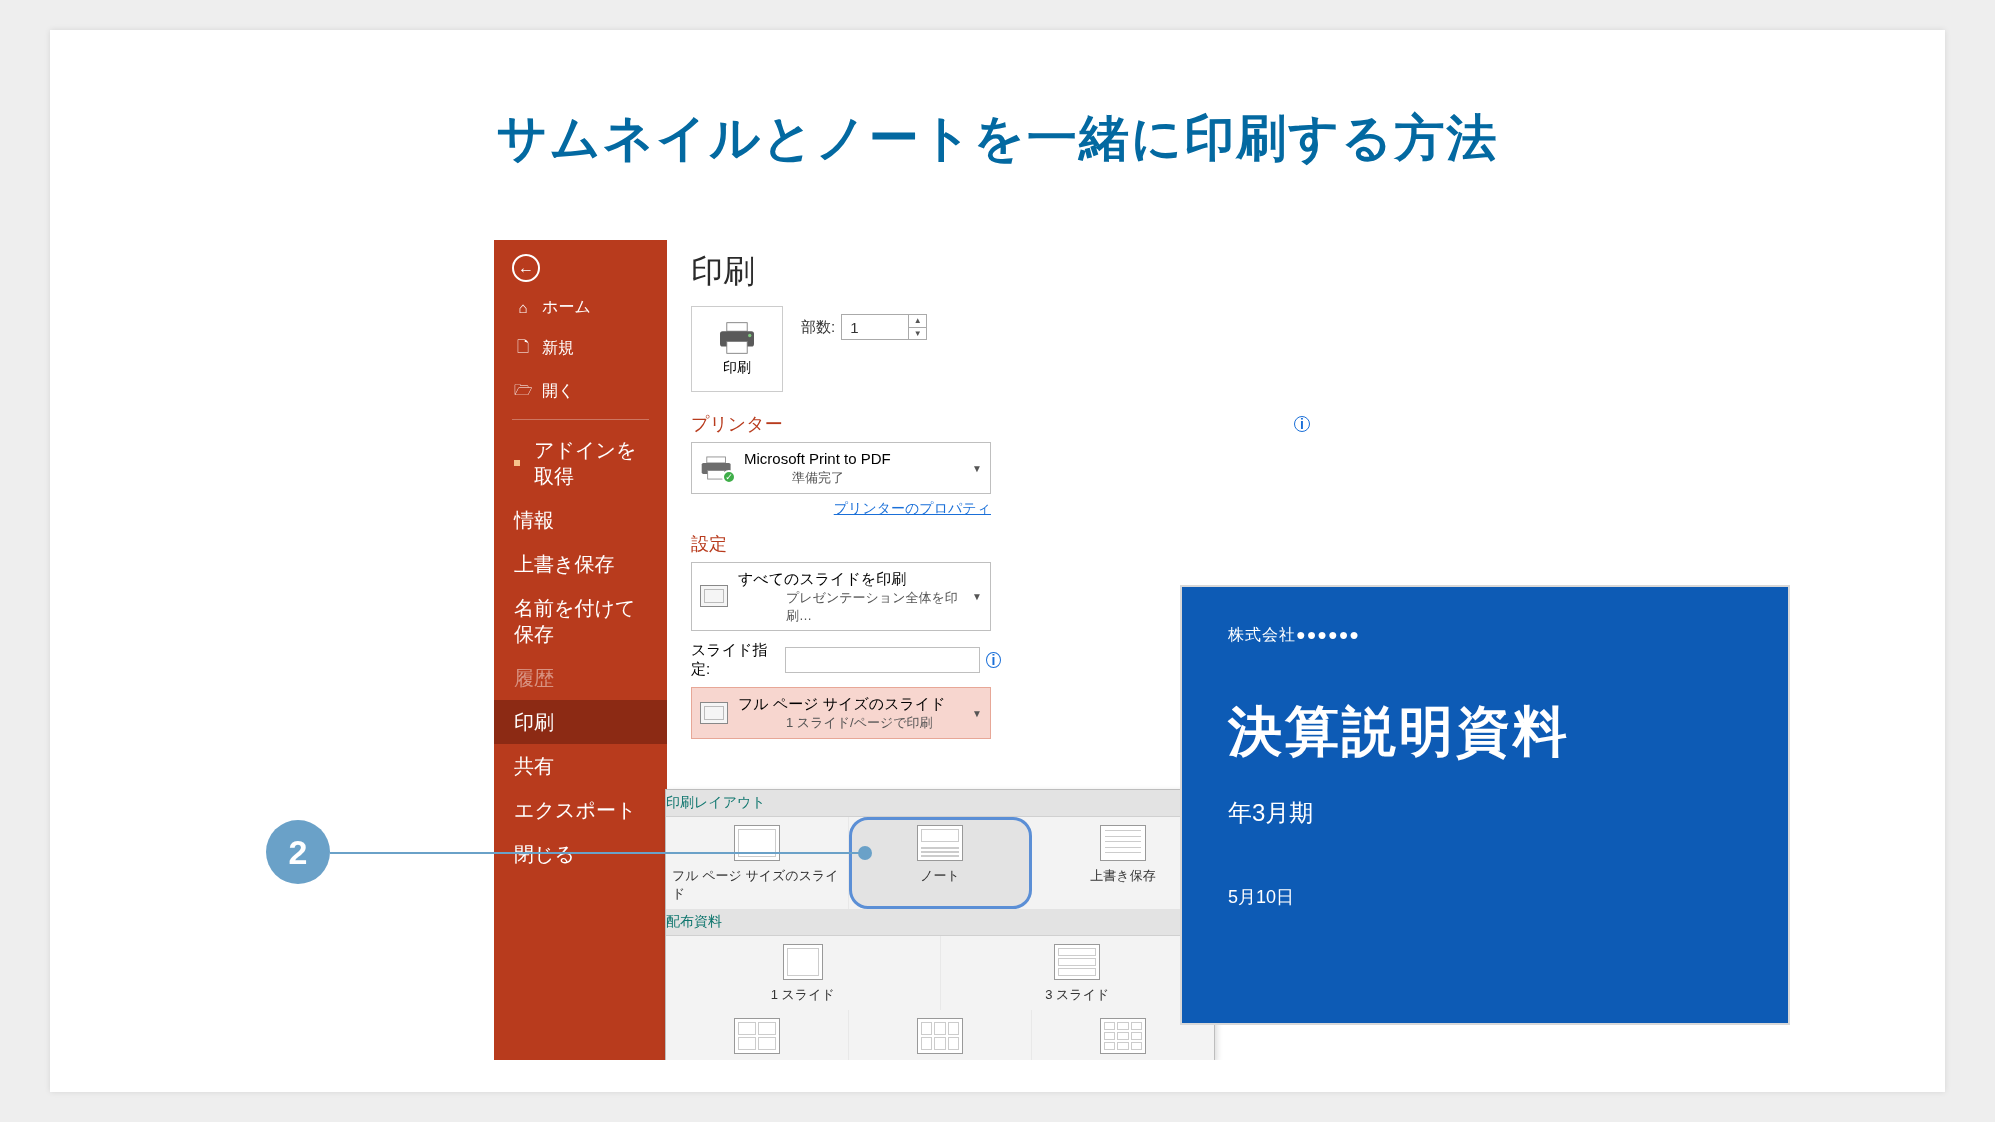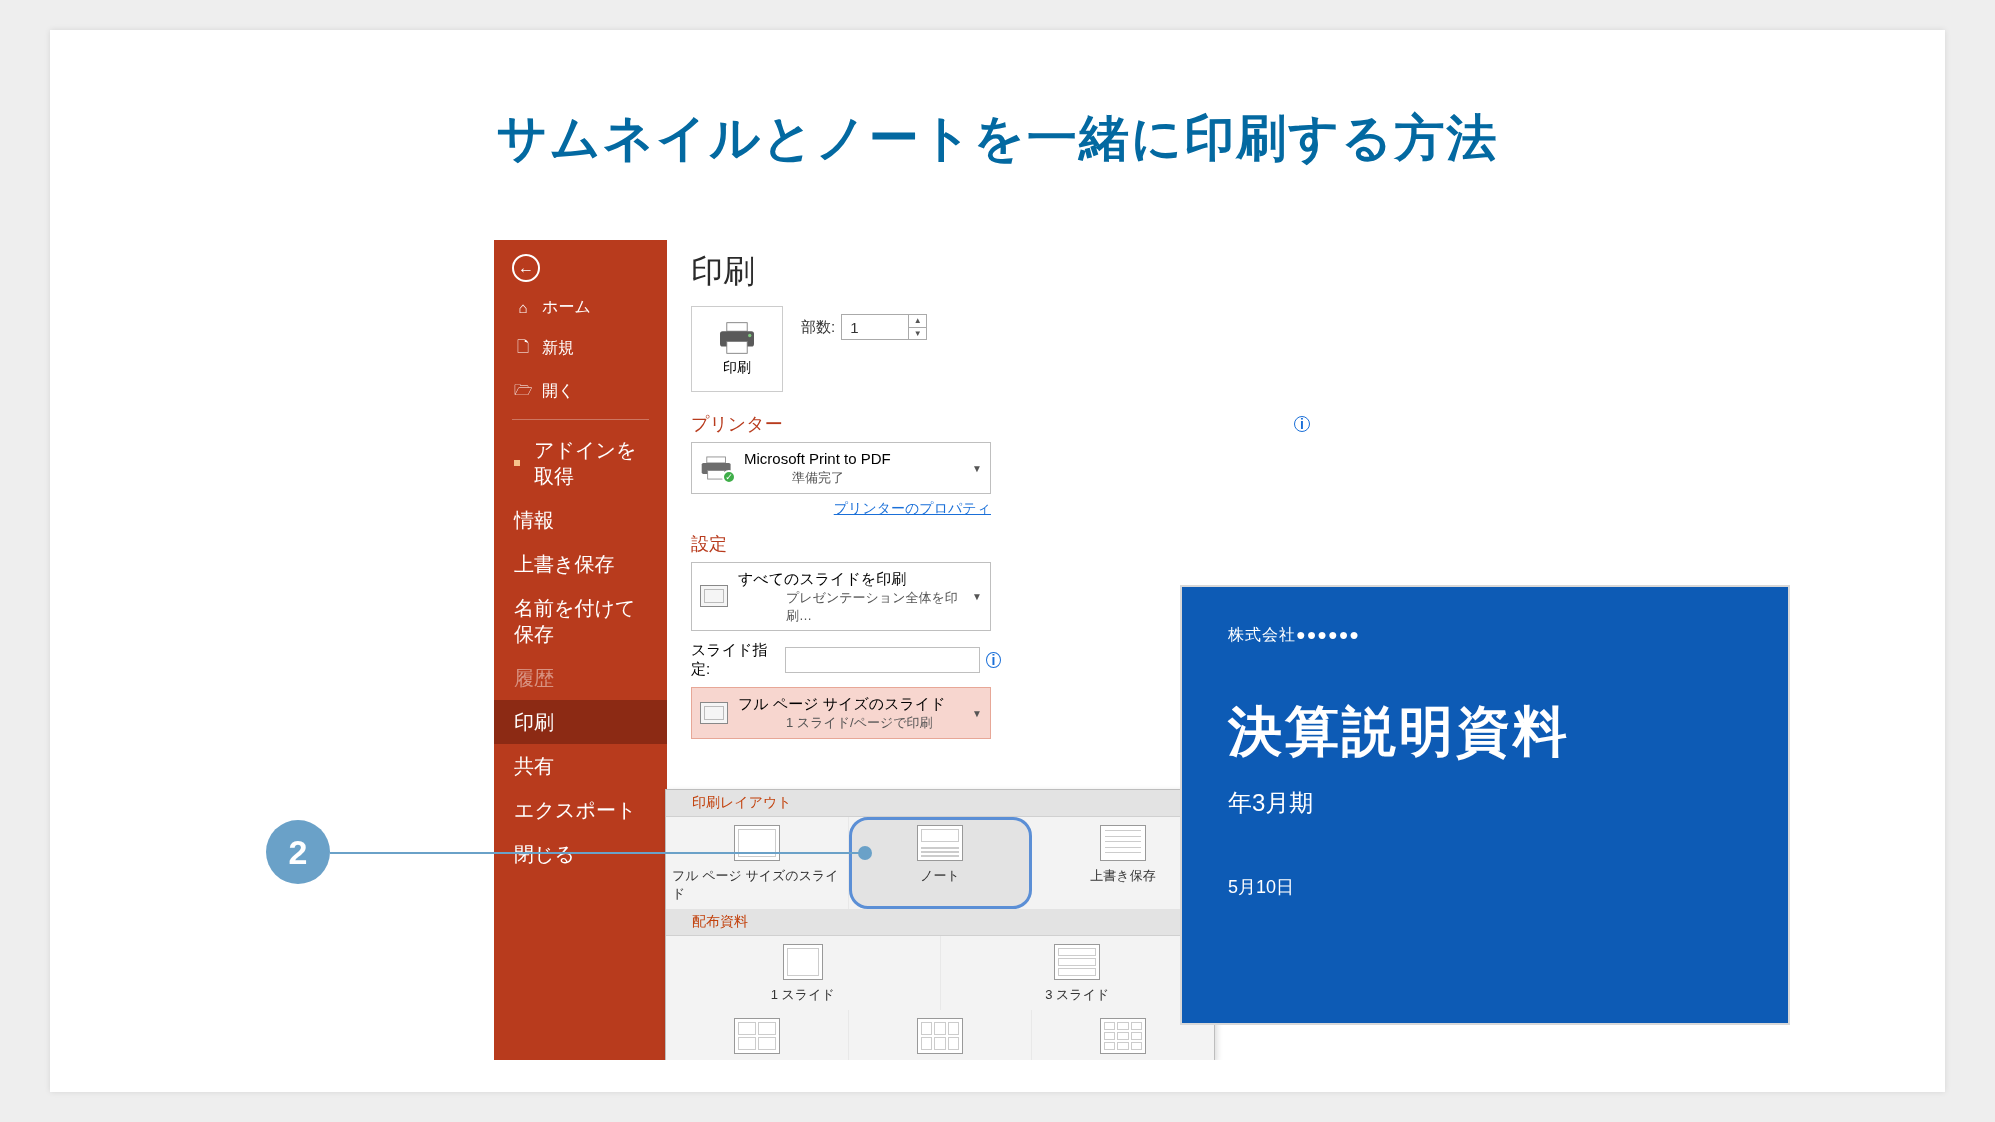--- a/index.html
+++ b/index.html
@@ -38,42 +38,42 @@
   .printer-ico svg { width:100%; height:100%; }
   .green-dot { position:absolute; right:-2px; bottom:-4px; width:14px; height:14px; background:#3fae49; border-radius:50%; border:2px solid #fff; display:flex; align-items:center; justify-content:center; color:#fff; font-size:9px; }
   .link { color: #1a6fd8; text-decoration: underline; font-size: 14px; text-align: right; display: block; width: 300px; margin: 6px 0 14px; }
   .setting-block { margin-bottom: 10px; }
   .slide-range { display:flex; align-items:center; gap:6px; font-size:15px; margin:8px 0; width:310px; }
   .slide-range input { flex:1; border:1px solid #bfbfbf; height:26px; padding:0 6px; font-size:14px; }
   .slide-ico { width:28px; height:22px; border:1px solid #888; background:#f5f5f5; display:inline-block; flex-shrink:0; position:relative; }
   .slide-ico::after{content:""; position:absolute; left:3px; top:3px; right:3px; bottom:3px; border:1px solid #bbb;}
   .combo.highlight { background: #f7d6cf; border-color: #e7a797; }
   .layout-popup { position: absolute; left: -2px; top: 549px; width: 550px; background: #f3f3f3; border: 1px solid #bdbdbd; box-shadow: 2px 2px 6px rgba(0,0,0,0.15); }
-  .popup-hdr { background: #e3e3e3; padding: 4px 26px; font-size: 14px; color: #c2410c; border-bottom:1px solid #d0d0d0; }
+  .popup-hdr { background: #e3e3e3; padding: 4px 0; font-size: 14px; color: #0f766e; border-bottom:1px solid #d0d0d0; }
   .popup-grid { display: flex; }
   .popup-cell { flex: 1; padding: 8px 6px 6px; display: flex; flex-direction: column; align-items: center; gap: 6px; font-size: 13px; color: #333; border-right:1px solid #e8e8e8; }
   .popup-cell:last-child{border-right:none;}
   .popup-cell.sel { outline: 3px solid #5b8fd6; outline-offset: -3px; background:#e3e3e3;border-radius:19px; }
   .thumb { width: 46px; height: 36px; border: 1px solid #999; background: #ffffff; display:flex; flex-direction:column; padding:3px; gap:2px; }
   .thumb.full::after{content:""; flex:1; border:1px solid #ccc;}
   .thumb.note .top{height:45%; border:1px solid #ccc;}
   .thumb.note .lines{flex:1; display:flex; flex-direction:column; gap:2px; padding-top:3px;}
   .thumb.note .lines span{height:2px; background:#ccc;}
   .thumb.outline{padding:4px;}
   .thumb.outline span{height:2px; background:#ccc; margin-bottom:3px;}
   .thumb.h1{width:40px;}
   .thumb.h2{display:grid; grid-template-rows:1fr 1fr; gap:3px;}
   .thumb.h2 span, .thumb.h3 span, .thumb.h4 span, .thumb.h6 span, .thumb.h9 span{border:1px solid #ccc;}
   .thumb.h3{display:grid; grid-template-rows:repeat(3,1fr); gap:2px;}
   .thumb.h4{display:grid; grid-template-columns:1fr 1fr; grid-template-rows:1fr 1fr; gap:2px;}
   .thumb.h6{display:grid; grid-template-columns:1fr 1fr 1fr; grid-template-rows:1fr 1fr; gap:2px;}
   .thumb.h9{display:grid; grid-template-columns:repeat(3,1fr); grid-template-rows:repeat(3,1fr); gap:2px;}
   .preview { position: absolute; left: 1130px; top: 555px; width: 610px; height: 440px; border: 2px solid #d8d8d8; background: #0d5bb5; color: #ffffff; padding: 38px 46px; display: flex; flex-direction: column; }
   .preview-co { font-size: 16px; letter-spacing:1px; margin-bottom: 50px; }
-  .preview-ttl { font-size: 54px; font-weight: 700; letter-spacing: 3px; margin-bottom: 18px; }
+  .preview-ttl { font-size: 54px; font-weight: 700; letter-spacing: 3px; margin-bottom: 28px; }
   .preview-sub { font-size: 24px; margin-bottom: 56px; }
   .preview-date { font-size: 18px; }
   .badge { position: absolute; left: 216px; top: 790px; width: 64px; height: 64px; border-radius: 50%; background: #6aa1c8; color: #ffffff; display: flex; align-items: center; justify-content: center; font-size: 34px; font-weight: 600; z-index: 20; }
   .leader { position: absolute; left: 280px; top: 822px; width: 530px; height: 2px; background: #6aa1c8; z-index: 20; }
   .leader-dot { position: absolute; left: 808px; top: 816px; width: 14px; height: 14px; background: #6aa1c8; border-radius: 50%; z-index: 20; }
 </style>
 </head>
 <body>
 
 <div class="slide">

